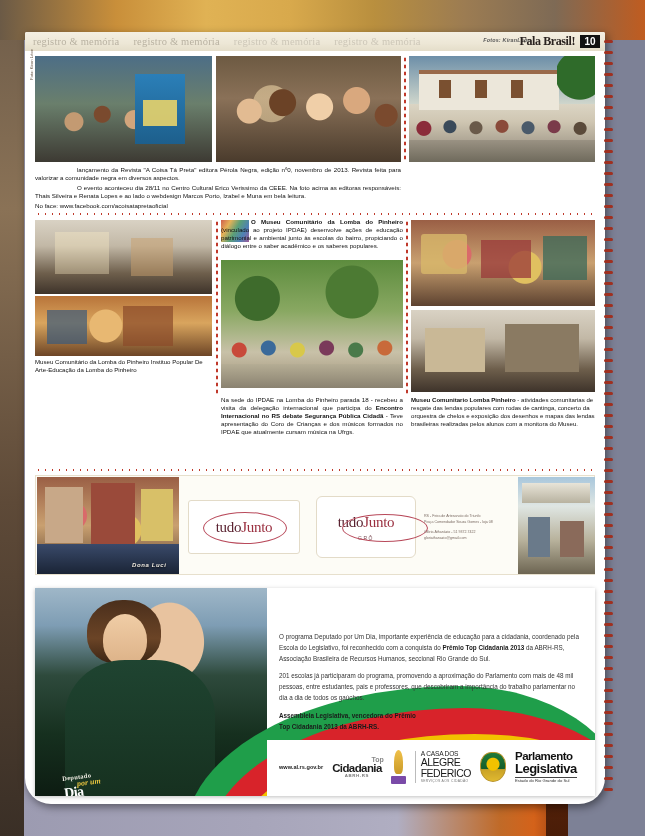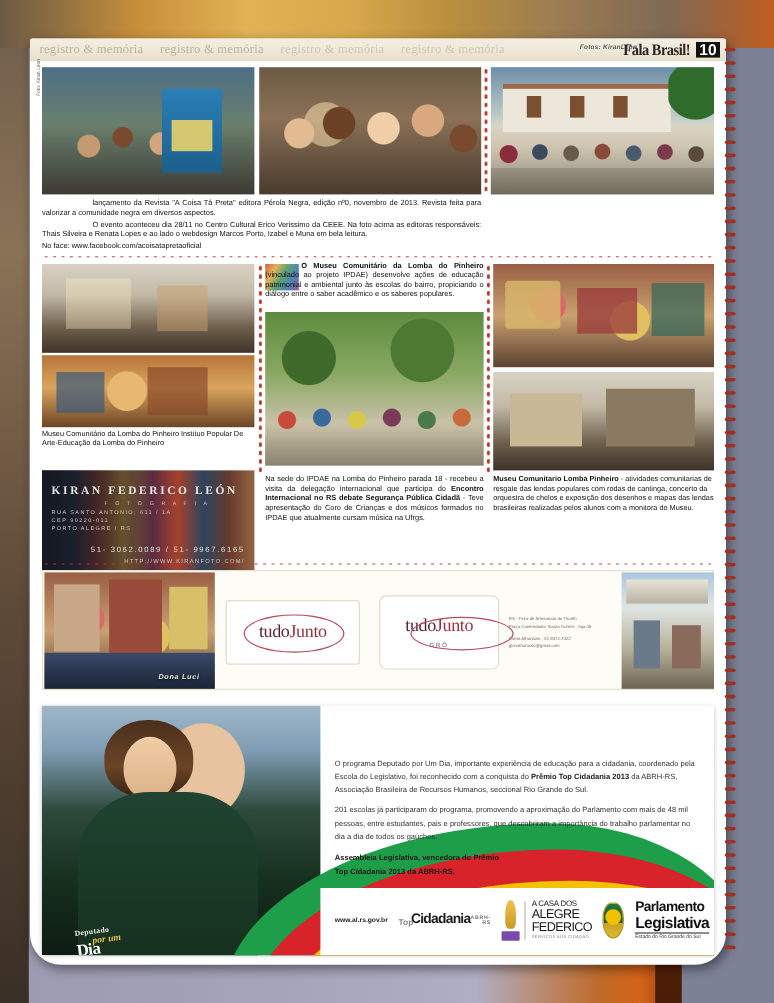--- a/index.html
+++ b/index.html
@@ -64,21 +64,21 @@
   }
   .fala {
     position:absolute; right:30px; top:1.5px;
     font-size:12px; font-weight:bold; color:#2a2320;
     font-family:"Liberation Serif", serif;
     letter-spacing:-.4px; transform:scaleY(1.12);
   }
   .pagenum {
     position:absolute; right:5px; top:3px;
     width:20px; height:13px; background:#111; color:#fff;
-    font-size:13px; font-weight:bold; display:flex;
+    font-size:10px; font-weight:bold; display:flex;
     align-items:center; justify-content:center;
   }
 
   
   .ph { position:absolute; overflow:hidden; background:#8a8a8a; }
 
   
   .p-people {
     background:
       radial-gradient(circle at 22% 62%, #c39a72 9px, transparent 10px),
@@ -280,21 +280,21 @@
     font-size:6.3px; color:#333; line-height:1.72;
   }
   .al-body b { font-weight:bold; color:#1a1a1a; }
   .al-body p { margin-bottom:7px; }
   .al-logos {
     position:absolute; left:244px; bottom:7px; width:312px; height:44px;
     display:flex; align-items:center; gap:9px;
   }
   .al-url { font-size:5.6px; font-weight:bold; color:#222; }
   .cid {
-    display:flex; flex-direction:row; align-items:center; line-height:1;text-align:right;
+    display:flex; flex-direction:column; align-items:center; line-height:1;text-align:right;
   }
   .cid .top { font-size:7px; color:#888; font-weight:bold; align-self:flex-end; margin-right:-2px;}
   .cid .main { font-size:11.5px; font-weight:bold; color:#1b1b1b; letter-spacing:-.6px; }
   .cid .abrh { font-size:4.4px; color:#777; font-weight:bold; letter-spacing:.6px; }
   .trophy { width:15px; height:34px; position:relative; }
   .trophy .fig {
     position:absolute; left:3px; top:0; width:9px; height:24px;
     background:linear-gradient(180deg,#f0c14a 0%, #c99a28 100%);
     border-radius:50% 50% 30% 30%;
   }
@@ -436,31 +436,20 @@
     <div class="ph p-craft" style="left:386px; top:188px; width:184px; height:86px;">
       <div style="position:absolute;left:10px;top:14px;width:46px;height:40px;background:#d8b86a;opacity:.8;border-radius:3px;"></div>
       <div style="position:absolute;left:70px;top:20px;width:50px;height:38px;background:#9a3a3a;opacity:.75;"></div>
       <div style="position:absolute;left:132px;top:16px;width:44px;height:44px;background:#3a6a5a;opacity:.75;"></div>
     </div>
     <div class="ph p-room" style="left:386px; top:278px; width:184px; height:82px;">
       <div style="position:absolute;left:14px;top:18px;width:60px;height:44px;background:#c9b896;"></div>
       <div style="position:absolute;left:94px;top:14px;width:74px;height:48px;background:#8a7a62;"></div>
     </div>
 
-    <div class="kiran" style="left:10px; top:360px; width:177px; height:84px;">
-      <div class="nm">KIRAN FEDERICO LEÓN</div>
-      <div class="sub">F O T O G R A F I A</div>
-      <div class="addr">
-        <div>RUA SANTO ANTONIO, 611 / 1A</div>
-        <div>CEP 90220-011</div>
-        <div>PORTO ALEGRE / RS</div>
-      </div>
-      <div class="tel">51- 3062.0089 / 51- 9967.6165</div>
-      <div class="web">HTTP://WWW.KIRANFOTO.COM/</div>
-    </div>
 
     <div class="tx body8" style="left:196px; top:364px; width:182px;">
       <span>Na sede do IPDAE na Lomba do Pinheiro parada 18 - recebeu a visita da delegação internacional que participa do</span>
       <b>Encontro Internacional no RS debate Segurança Pública Cidadã</b>
       <span>- Teve apresentação do Coro de Crianças e dos músicos formados no IPDAE que atualmente cursam música na Ufrgs.</span>
     </div>
 
     <div class="tx cap7" style="left:386px; top:364px; width:184px;">
       <b>Museu Comunitario Lomba Pinheiro</b>
       <span>- atividades comunitarias de resgate das lendas populares com rodas de cantinga, concerto da orquestra de chelos e exposição dos desenhos e mapas das lendas brasileiras realizadas pelos alunos com a monitora do Museu.</span>

